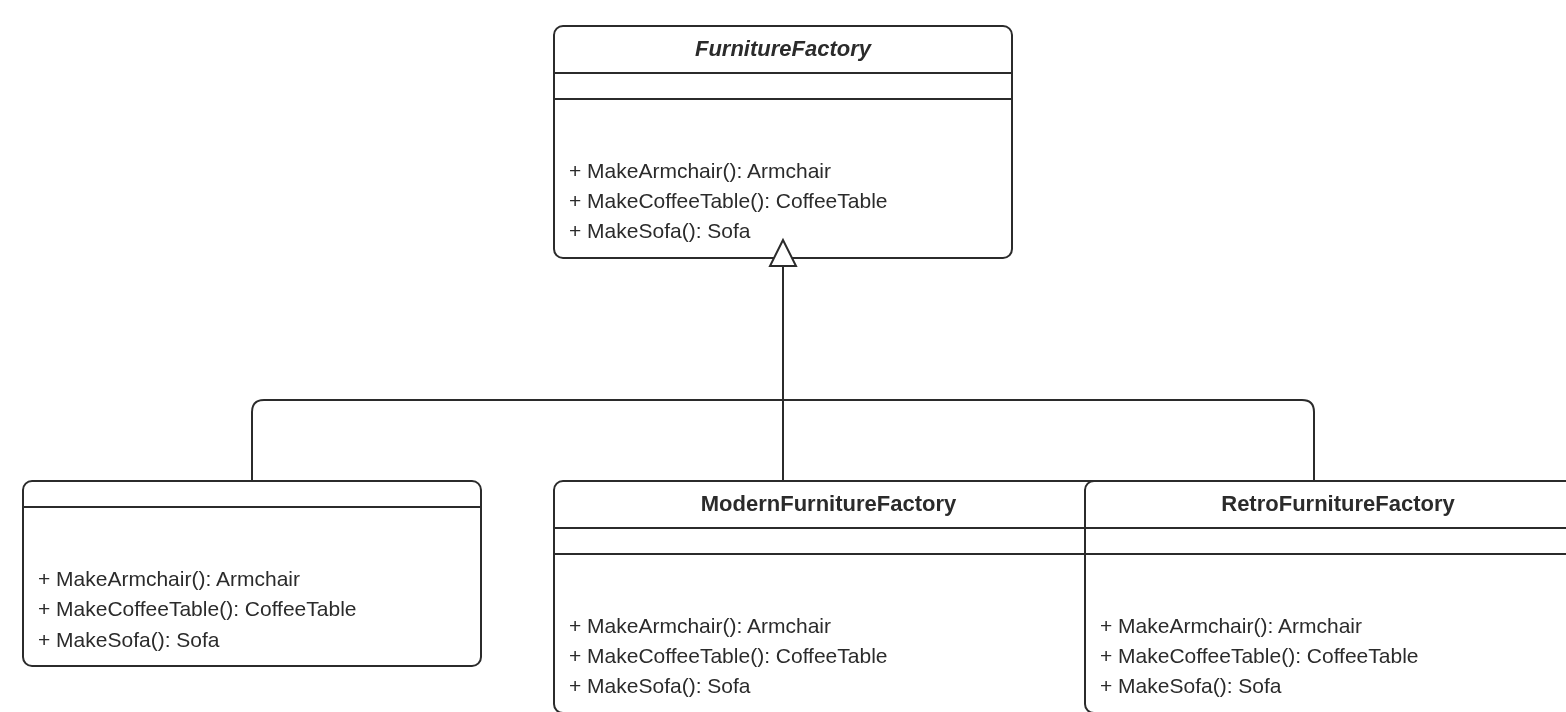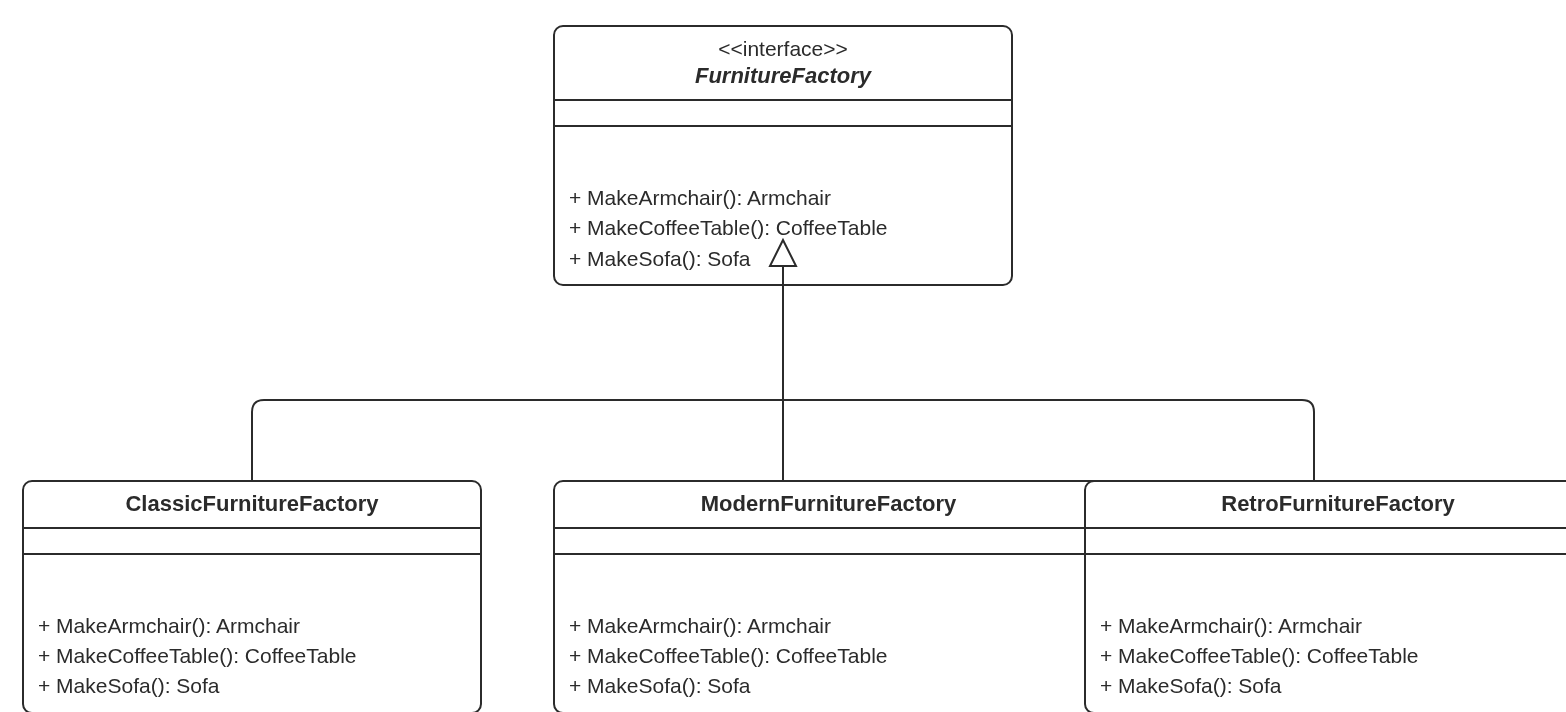--- a/index.html
+++ b/index.html
@@ -69,35 +69,31 @@
     pointer-events: none;
   }
 </style>
 </head>
 <body>
 
 <div class="canvas">
 
   <div class="class-box" style="left:553px; top:25px; width:460px;">
     <div class="compartment title-compartment">
-      <div class="stereo">&lt;&lt;interface&gt;&gt;</div>
       <div class="name italic">FurnitureFactory</div>
     </div>
     <div class="compartment attr-compartment"></div>
     <div class="compartment ops-compartment">
       <div class="op">+ MakeArmchair(): Armchair</div>
       <div class="op">+ MakeCoffeeTable(): CoffeeTable</div>
       <div class="op">+ MakeSofa(): Sofa</div>
     </div>
   </div>
 
   <div class="class-box" style="left:22px; top:480px; width:460px;">
-    <div class="compartment title-compartment">
-      <div class="name">ClassicFurnitureFactory</div>
-    </div>
     <div class="compartment attr-compartment"></div>
     <div class="compartment ops-compartment">
       <div class="op">+ MakeArmchair(): Armchair</div>
       <div class="op">+ MakeCoffeeTable(): CoffeeTable</div>
       <div class="op">+ MakeSofa(): Sofa</div>
     </div>
   </div>
 
   <div class="class-box" style="left:553px; top:480px; width:551px;">
     <div class="compartment title-compartment">

